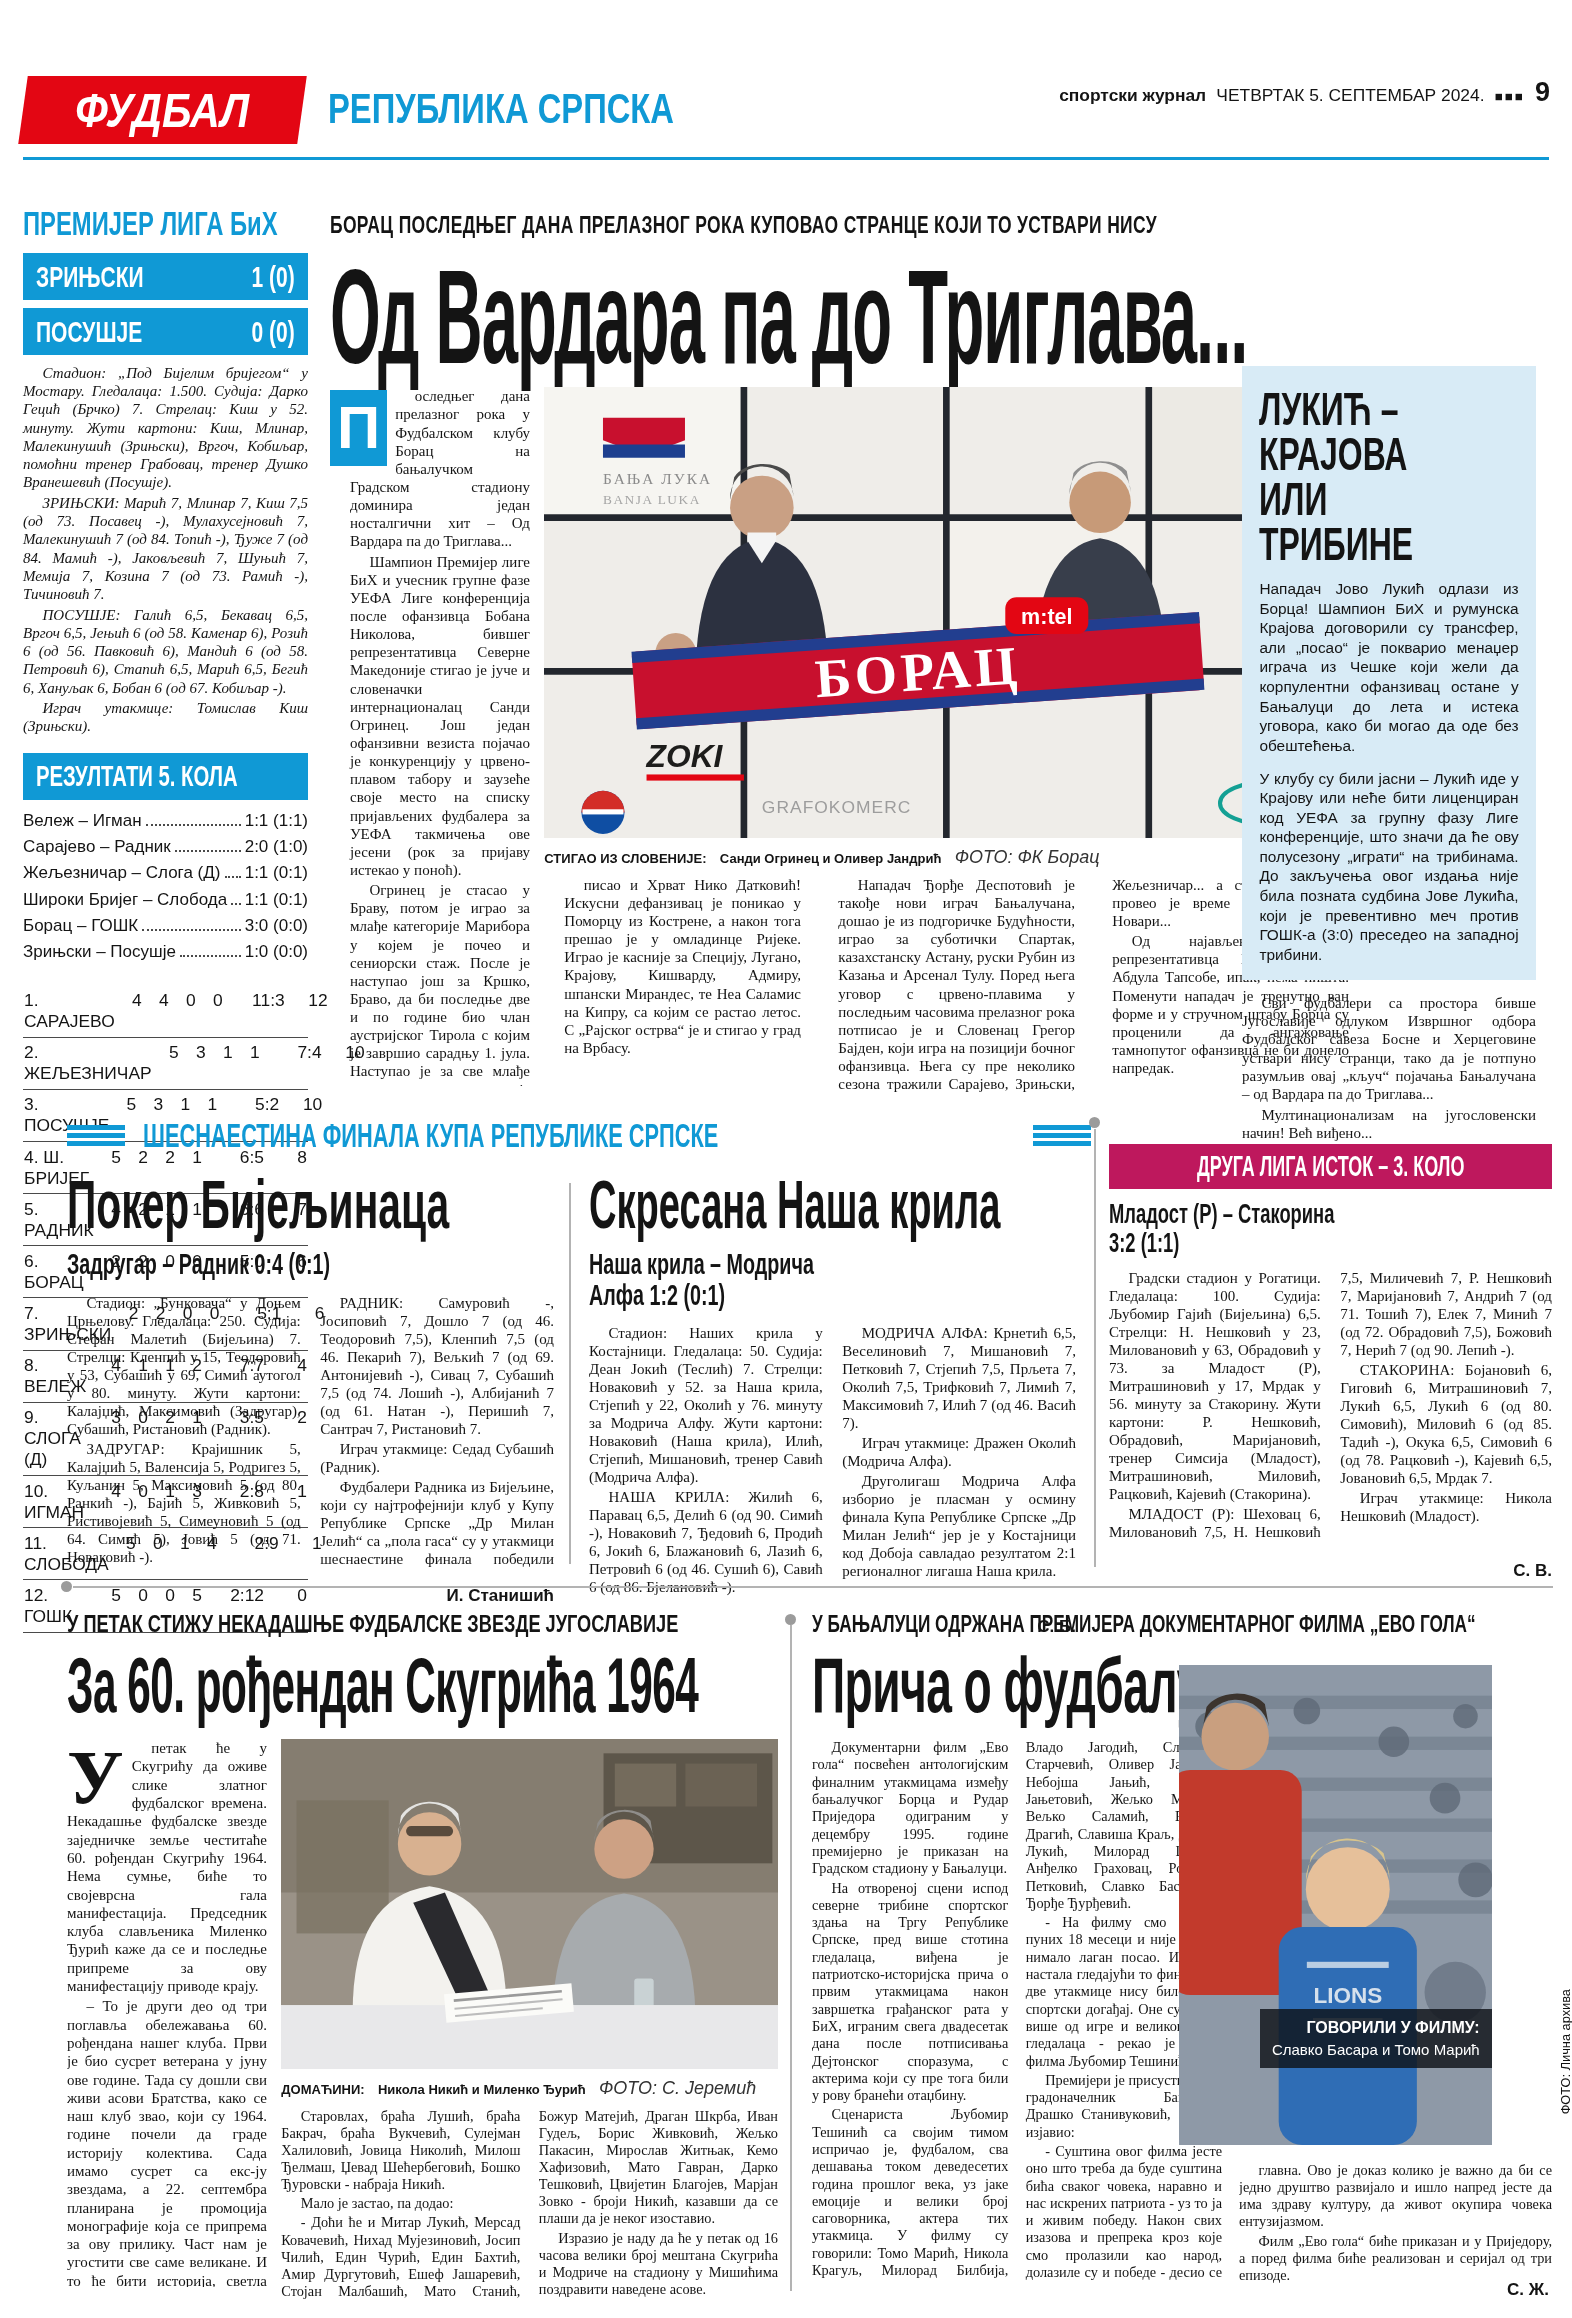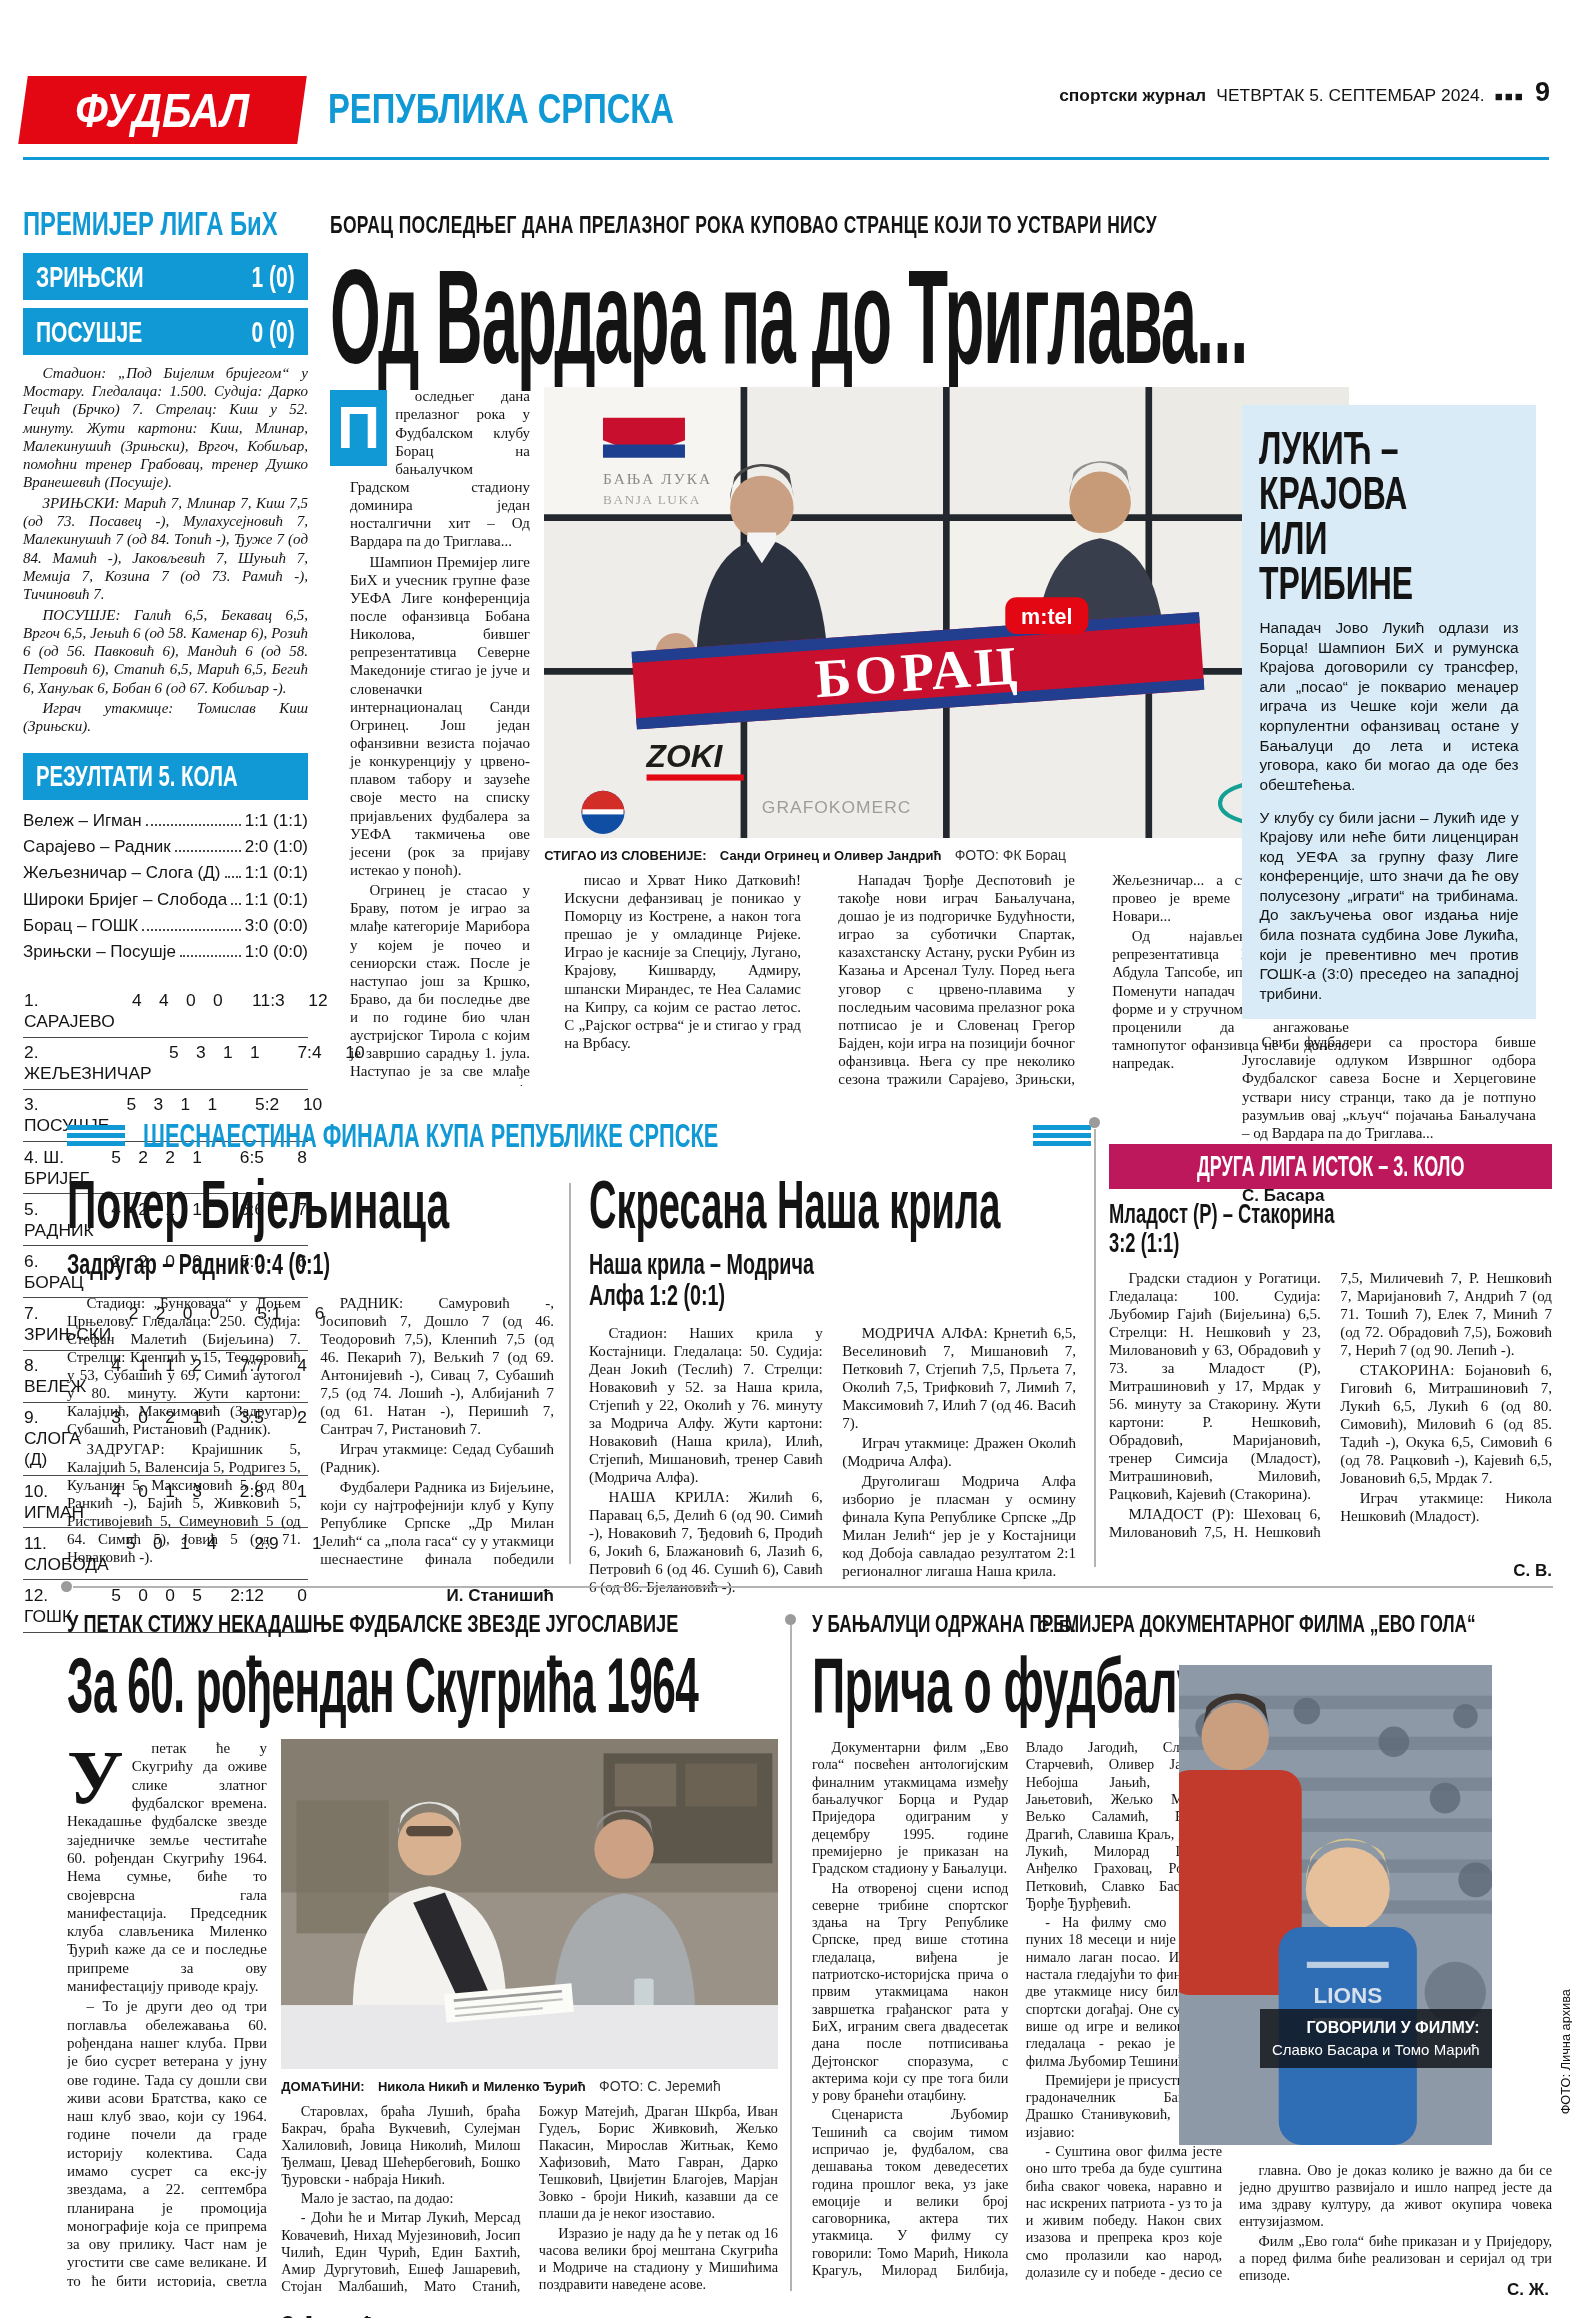--- a/index.html
+++ b/index.html
@@ -54,24 +54,24 @@
   .dropcap{float:left;}
   .dropcap.bluebox{width:57px;height:76px;background:#1099d5;color:#fff;text-align:center;
         font:bold 60px/76px "Liberation Sans",sans-serif;margin:3.1px 8.2px 2px 0;}
   .dropcap.plain{font:bold 77px/67px "Liberation Serif",serif;margin:5.1px 8.2px 0 0;}
   .m-center{flex:1;min-width:0;}
   .ph{position:relative;background:#ddd;overflow:hidden;}
   .ph svg{display:block;width:100%;height:100%;}
   .ph-main{width:100%;height:451px;}
   .ph-cap{display:flex;gap:13.3px;align-items:baseline;margin:9.2px 0 7.2px;font-family:"Liberation Sans",sans-serif;}
   .ph-cap .cl{font-weight:bold;font-size:13px;white-space:nowrap;}
-  .ph-cap .cc{font-size:14px;color:#333;white-space:nowrap;}
+  .ph-cap .cc{font-size:18px;color:#333;white-space:nowrap;font-style:italic;}
   .three-col{column-count:3;column-gap:17.4px;height:230px;overflow:hidden;}
   
-  .sidebar{position:absolute;left:1242px;top:405px;width:294px;}
+  .sidebar{position:absolute;left:1242px;top:366px;width:294px;}
   .side-box{background:#d8ebf6;padding:19.5px 17.4px 13.3px;}
   .side-title span{font-size:47px;transform:scaleX(.68);white-space:pre-line;line-height:.96;}
   .side-box .para{font-family:"Liberation Sans",sans-serif;font-size:15.4px;line-height:1.27;
                   text-indent:0;margin-top:13.3px;}
   .side-after{margin-top:14.3px;}
   .side-after .para{font-size:15px;line-height:1.22;}
   .byline{font:bold 17px "Liberation Sans",sans-serif;margin-top:5.1px;}
   .byline.r{text-align:right;}
   
   .cup-h{position:absolute;left:67px;top:1119px;width:1024px;display:flex;align-items:center;gap:18.4px;}

